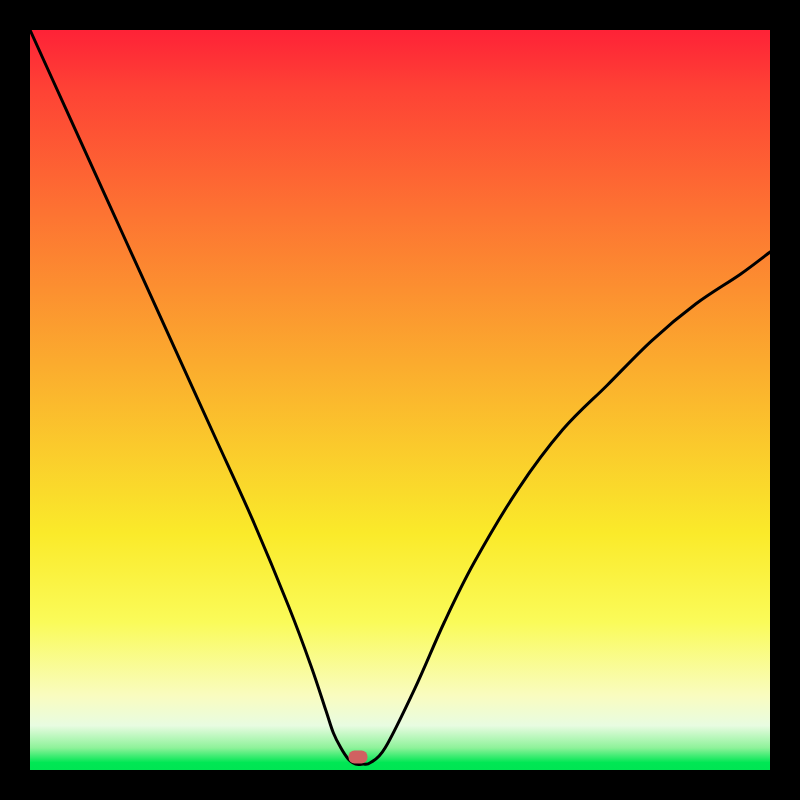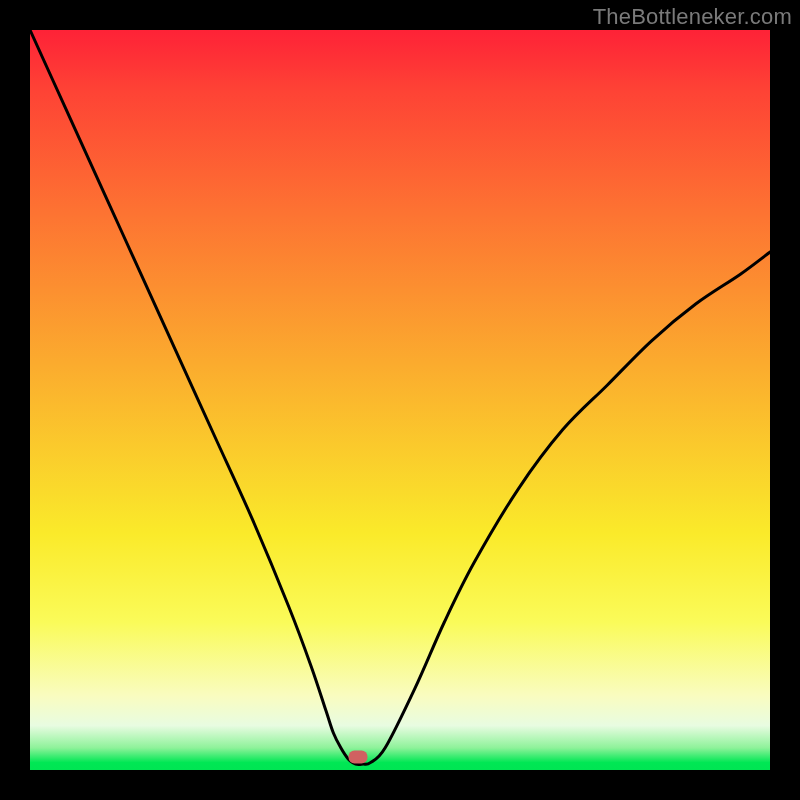--- a/index.html
+++ b/index.html
@@ -60,21 +60,20 @@
     font-size: 22px;
     letter-spacing: 0.2px;
     user-select: none;
   }
 </style>
 </head>
 <body>
 
 <div class="stage">
 
-  <div class="watermark">TheBottleneker.com</div>
 
   <div class="plot-area">
     <svg class="curve" viewBox="0 0 740 740" preserveAspectRatio="none">
       <path id="curve-path" d="M 0 0 C 6.166666666666667 13.566666666666663, 24.666666666666664 54.26666666666665, 37 81.39999999999998 C 49.333333333333336 108.5333333333333, 61.666666666666664 135.66666666666663, 74 162.79999999999995 C 86.33333333333333 189.93333333333328, 98.66666666666667 217.06666666666666, 111 244.2 C 123.33333333333333 271.3333333333333, 135.66666666666666 298.46666666666664, 148 325.59999999999997 C 160.33333333333334 352.7333333333333, 172.66666666666666 379.8666666666667, 185 407 C 197.33333333333334 434.1333333333333, 209.66666666666666 460.0333333333333, 222 488.4 C 234.33333333333334 516.7666666666667, 249.13333333333333 552.5333333333334, 259 577.2 C 268.8666666666667 601.8666666666667, 275.0333333333333 619.1333333333333, 281.2 636.4 C 287.3666666666667 653.6666666666666, 292.3 669.6999999999999, 296 680.8 C 299.7 691.9, 300.9333333333333 696.8333333333334, 303.4 703 C 305.8666666666667 709.1666666666666, 308.33333333333337 713.4833333333333, 310.8 717.8 C 313.26666666666665 722.1166666666666, 315.73333333333335 726.1866666666666, 318.2 728.9 C 320.66666666666663 731.6133333333333, 323.1333333333333 733.2166666666667, 325.6 734.08 C 328.0666666666667 734.9433333333334, 330.5333333333333 734.3266666666667, 333 734.08 C 335.4666666666667 733.8333333333334, 336.70000000000005 735.3133333333334, 340.40000000000003 732.6 C 344.1 729.8866666666667, 347.8 730.1333333333333, 355.2 717.8 C 362.59999999999997 705.4666666666666, 374.93333333333334 679.5666666666667, 384.8 658.6 C 394.6666666666667 637.6333333333333, 404.53333333333336 612.9666666666667, 414.40000000000003 592 C 424.2666666666667 571.0333333333333, 431.6666666666667 555, 444 532.8 C 456.3333333333333 510.59999999999997, 473.6 481, 488.40000000000003 458.8 C 503.20000000000005 436.6, 518 416.8666666666666, 532.8 399.59999999999997 C 547.5999999999999 382.3333333333333, 562.4000000000001 370, 577.2 355.2 C 592 340.4, 606.8000000000001 324.3666666666667, 621.6 310.8 C 636.4 297.23333333333335, 651.2 284.90000000000003, 666 273.8 C 680.8 262.7, 698.0666666666666 252.83333333333331, 710.4 244.2 C 722.7333333333333 235.56666666666666, 735.0666666666666 225.7, 740 222" fill="none" stroke="#000" stroke-width="3" stroke-linecap="round"></path>
     </svg>
     <div id="marker" class="marker" style="left: 44.3%; top: 98.2%;"></div>
   </div>
 
 </div>
 

